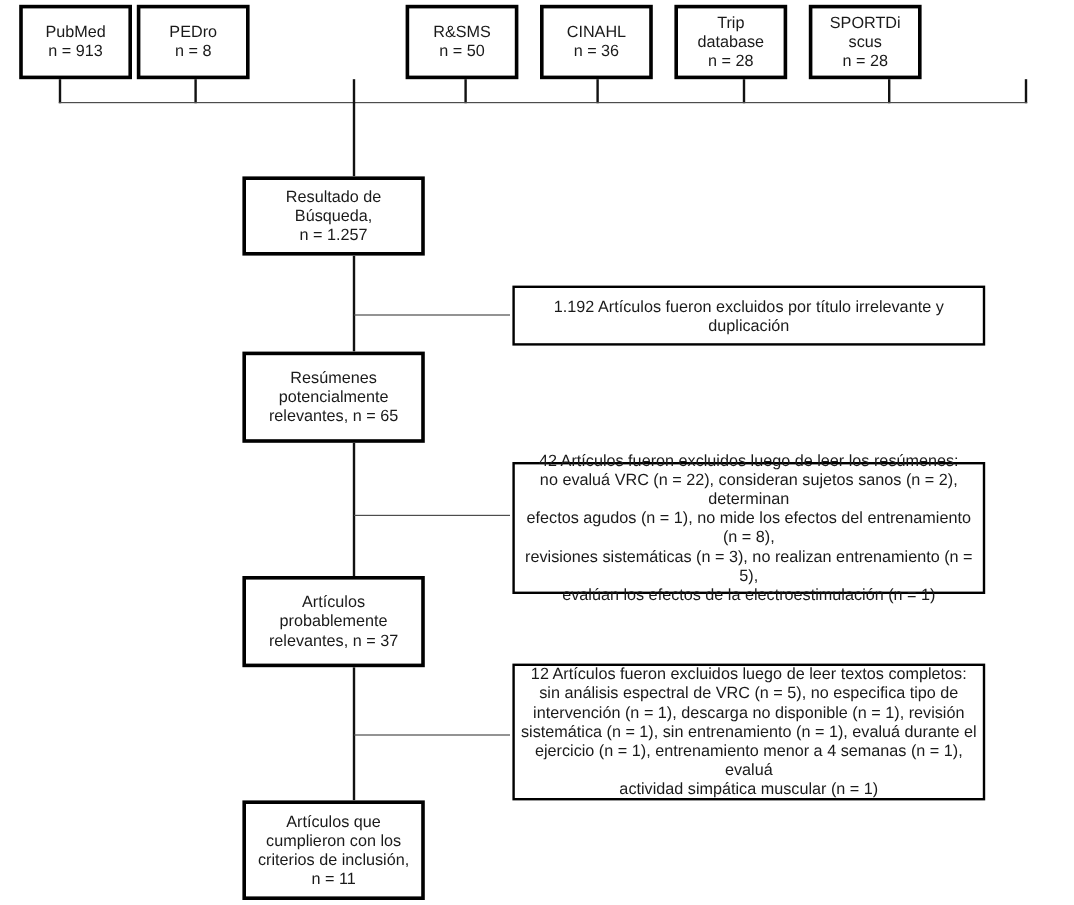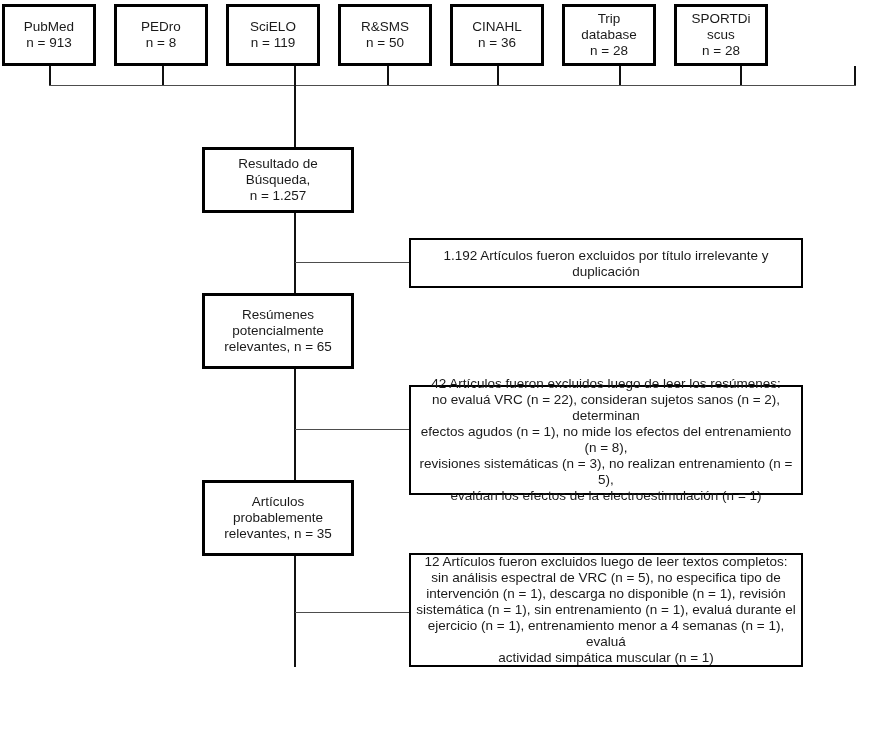--- a/index.html
+++ b/index.html
@@ -29,33 +29,31 @@
   .line{position:absolute;background:#4d4d4d;}
   .line.bold{background:#111111;}
 
   
   .src{top:4px;width:94px;height:62px;}
 
   
   .flow{left:202px;width:152px;}
 
   
-  .exc{left:409px;width:394px;border-width:2px;text-align:center;}
+  .exc{left:427px;width:394px;border-width:2px;text-align:center;}
 </style>
 </head>
 <body>
 
 <div id="stage">
 
-  <div class="box src" style="left:2px">PubMed
+  <div class="box src" style="left:16px">PubMed
 n = 913</div>
   <div class="box src" style="left:114px">PEDro
 n = 8</div>
-  <div class="box src" style="left:226px">SciELO
-n = 119</div>
   <div class="box src" style="left:338px">R&amp;SMS
 n = 50</div>
   <div class="box src" style="left:450px">CINAHL
 n = 36</div>
   <div class="box src" style="left:562px">Trip
 database
 n = 28</div>
   <div class="box src" style="left:674px">SPORTDi
 scus
 n = 28</div>
@@ -81,21 +79,25 @@
   <div class="line" style="left:295px;top:612px;width:130px;height:1px"></div>
 
   <div class="box flow" style="top:147px;height:66px">Resultado de
 Búsqueda,
 n = 1.257</div>
   <div class="box flow" style="top:293px;height:76px">Resúmenes
 potencialmente
 relevantes, n = 65</div>
   <div class="box flow" style="top:480px;height:76px">Artículos
 probablemente
-relevantes, n = 35</div>
+relevantes, n = 37</div>
+  <div class="box flow" style="top:667px;height:83px">Artículos que
+cumplieron con los
+criterios de inclusión,
+n = 11</div>
 
   <div class="box exc top-align" style="top:238px;height:50px">1.192 Artículos fueron excluidos por título irrelevante y duplicación</div>
   <div class="box exc" style="top:385px;height:110px">42 Artículos fueron excluidos luego de leer los resúmenes:
 no evaluá VRC (n = 22), consideran sujetos sanos (n = 2), determinan
 efectos agudos (n = 1), no mide los efectos del entrenamiento (n = 8),
 revisiones sistemáticas (n = 3), no realizan entrenamiento (n = 5),
 evalúan los efectos de la electroestimulación (n = 1)</div>
   <div class="box exc" style="top:553px;height:114px">12 Artículos fueron excluidos luego de leer textos completos:
 sin análisis espectral de VRC (n = 5), no especifica tipo de
 intervención (n = 1), descarga no disponible (n = 1), revisión

